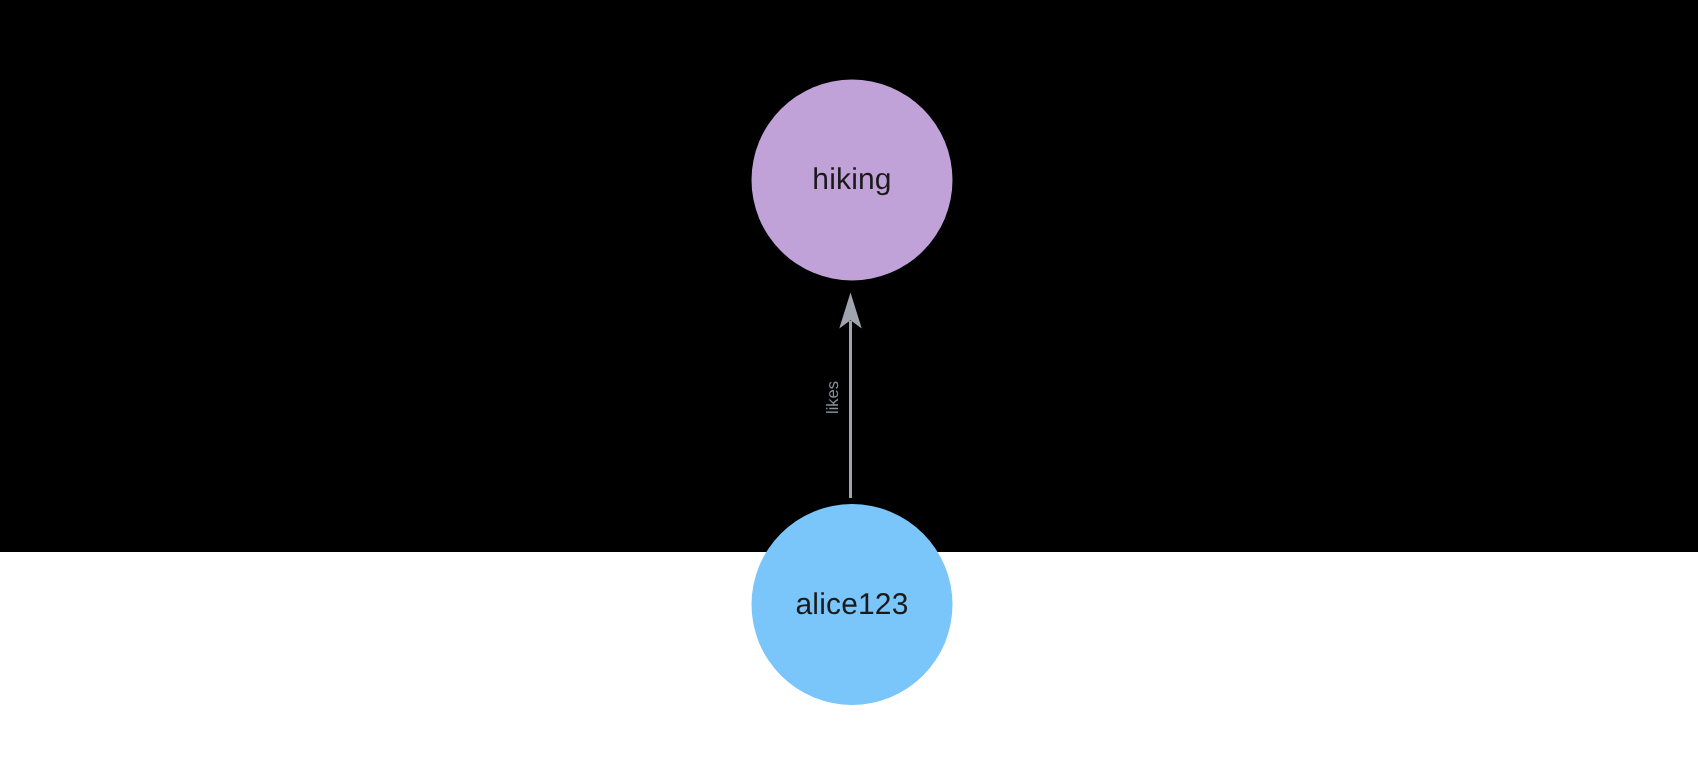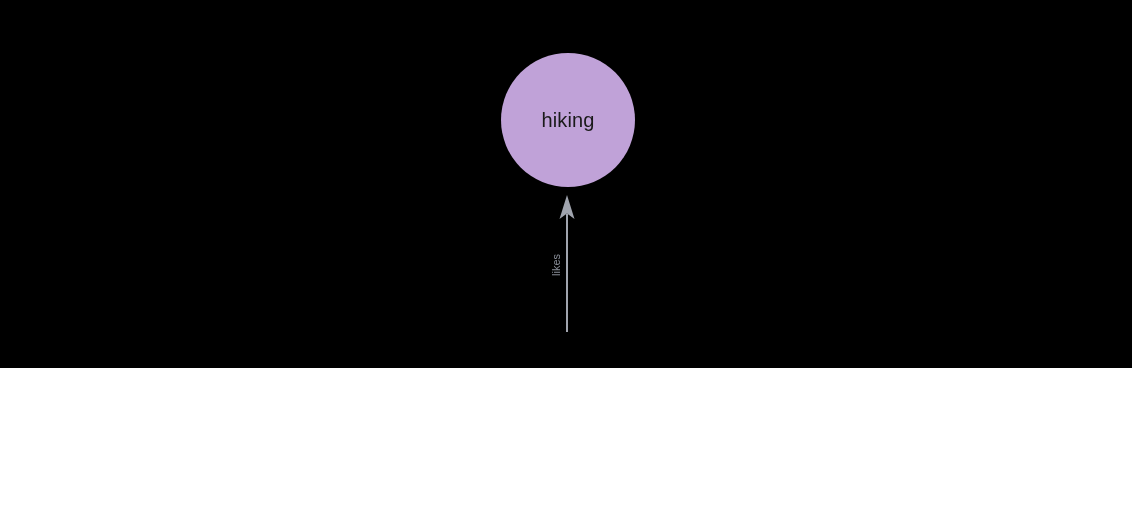--- a/index.html
+++ b/index.html
@@ -79,14 +79,17 @@
       <path d="M 567 195 L 574.5 219 L 567 213.5 L 559.5 219 Z" fill="#a0a4ae"></path>
     </g>
   </svg>
 
   <div id="edge-label-likes">likes</div>
 
   <div class="graph-node" id="node-hiking">
     <span class="graph-node-label">hiking</span>
   </div>
 
+  <div class="graph-node" id="node-alice123">
+    <span class="graph-node-label">alice123</span>
+  </div>
 
 </div>
 
 </body></html>

